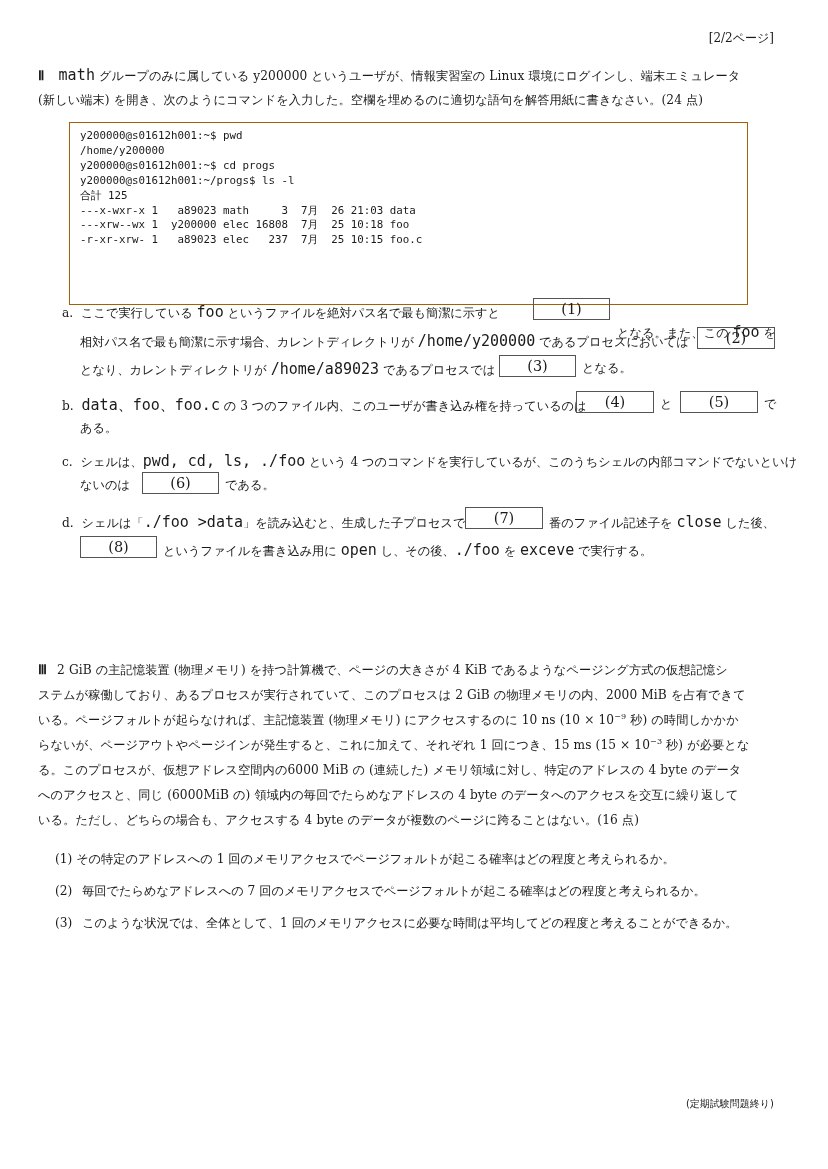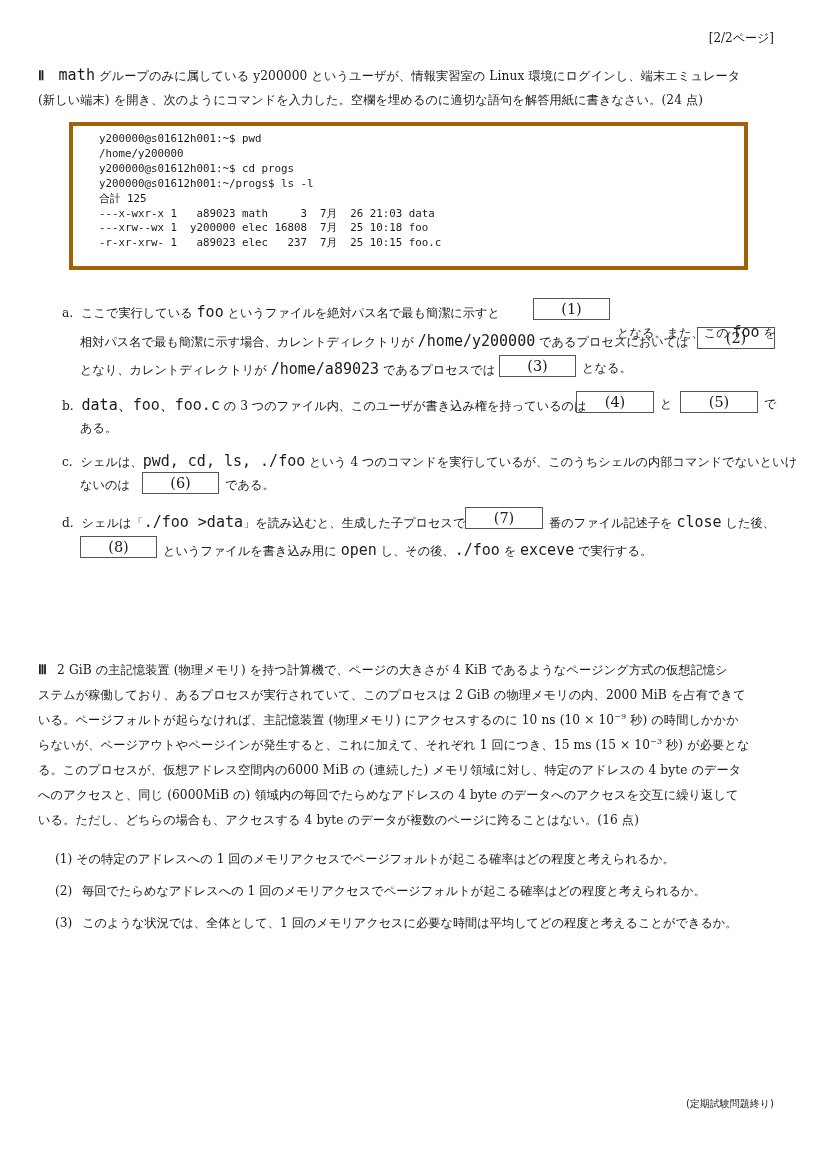--- a/index.html
+++ b/index.html
@@ -8,22 +8,22 @@
     font-family: "DejaVu Serif", "Liberation Serif", serif;
     color: #1a1a1a;
     font-size: 12.2px;
   }
   .mono { font-family: "DejaVu Sans Mono", "Liberation Mono", monospace; font-size: 15px; }
   .abs { position: absolute; white-space: nowrap; }
   .page-num { right: 54px; top: 30px; font-size: 12px; }
   .roman { font-weight: bold; font-family: "Liberation Serif", serif; font-size: 13px; }
   .p-line { left: 38px; font-size: 12.2px; letter-spacing: 0.1px; }
   .term {
-    position: absolute; left: 69px; top: 122px; width: 679px; height: 148px;
-    border: 4px solid #a16207; box-sizing: border-box; padding: 6px 0 0 26px;
+    position: absolute; left: 69px; top: 122px; width: 679px; height: 183px;
+    border: 1px solid #a16207; box-sizing: border-box; padding: 6px 0 0 10px;
   }
   .term-line { font-family: "DejaVu Sans Mono", "Liberation Mono", monospace; font-size: 10.8px; line-height: 14.9px; white-space: pre; }
   .item { font-size: 12.2px; }
   .bx { position: absolute; border: 1px solid #555; box-sizing: border-box; text-align: center; font-size: 14.5px; height: 22px; line-height: 21px; }
   sup { font-size: 8px; }
   .end { right: 54px; top: 1097px; font-family: "DejaVu Sans", "Liberation Sans", sans-serif; font-size: 10px; }
 </style>
 </head>
 <body>
 
@@ -111,20 +111,20 @@
 <div class="abs p-line" style="top:762px;">る。このプロセスが、仮想アドレス空間内の6000 MiB の (連続した) メモリ領域に対し、特定のアドレスの 4 byte のデータ</div>
 <div class="abs p-line" style="top:787px;">へのアクセスと、同じ (6000MiB の) 領域内の毎回でたらめなアドレスの 4 byte のデータへのアクセスを交互に繰り返して</div>
 <div class="abs p-line" style="top:812px;">いる。ただし、どちらの場合も、アクセスする 4 byte のデータが複数のページに跨ることはない。(16 点)</div>
 
 <div class="abs item" style="left:55px; top:851px;">
   <span>(1)</span>
   <span style="">その特定のアドレスへの 1 回のメモリアクセスでページフォルトが起こる確率はどの程度と考えられるか。</span>
 </div>
 <div class="abs item" style="left:55px; top:883px;">
   <span>(2)</span>
-  <span style="margin-left:6px;">毎回でたらめなアドレスへの 1 回のメモリアクセスでページフォルトが起こる確率はどの程度と考えられるか。</span>
+  <span style="margin-left:6px;">毎回でたらめなアドレスへの 7 回のメモリアクセスでページフォルトが起こる確率はどの程度と考えられるか。</span>
 </div>
 <div class="abs item" style="left:55px; top:915px;">
   <span>(3)</span>
   <span style="margin-left:6px;">このような状況では、全体として、1 回のメモリアクセスに必要な時間は平均してどの程度と考えることができるか。</span>
 </div>
 
 <div class="abs end">(定期試験問題終り)</div>
 
 </body></html>

